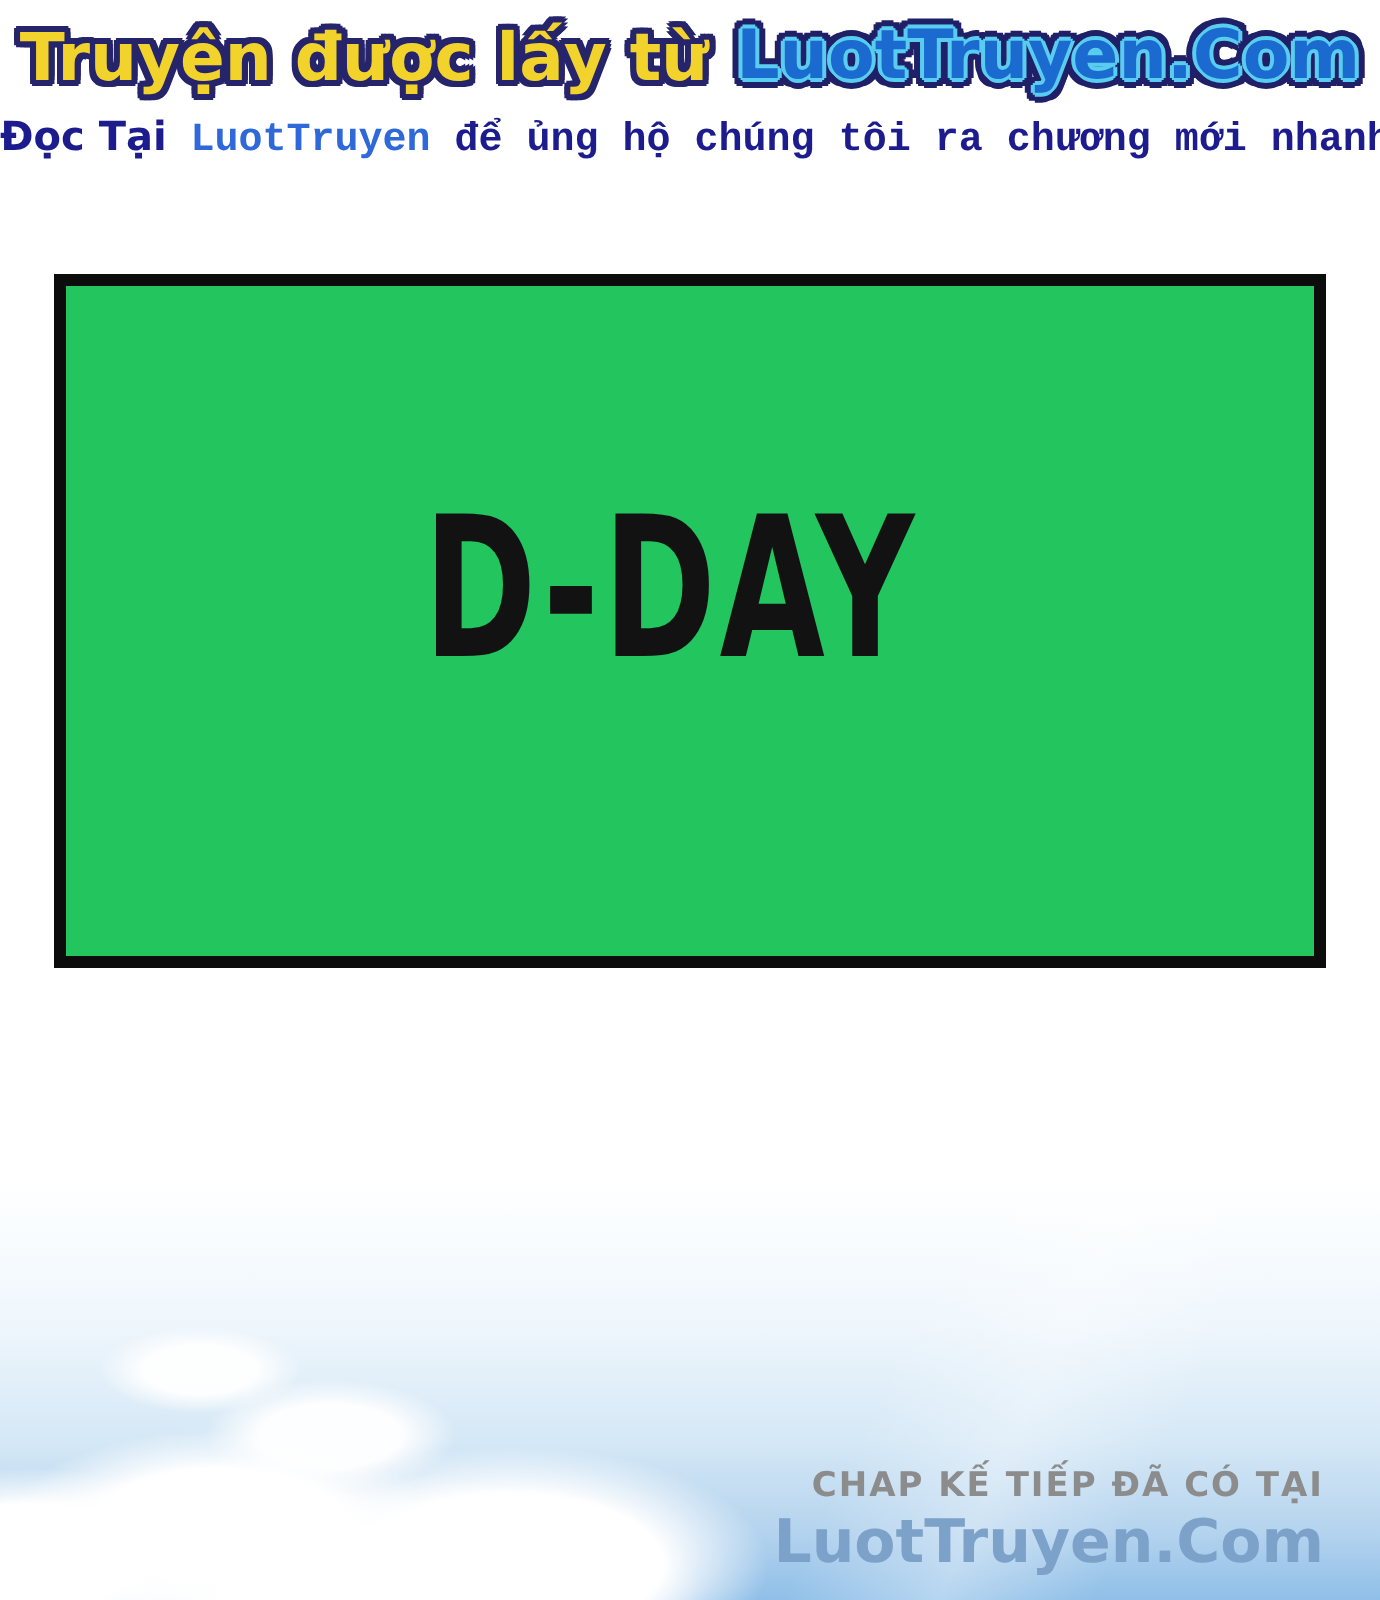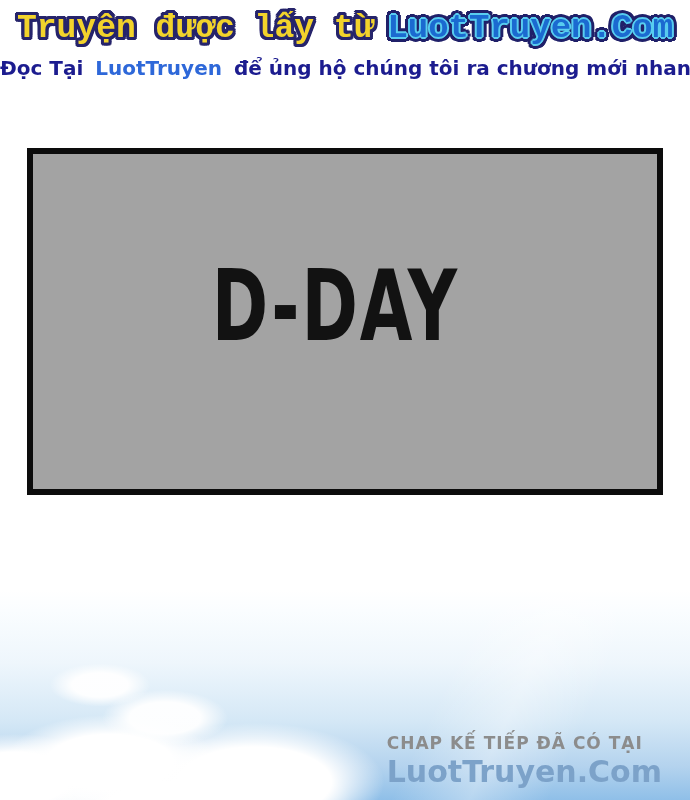--- a/index.html
+++ b/index.html
@@ -21,21 +21,20 @@
     text-align: center;
   }
   .banner-row {
     margin-top: 4px;
     height: 48px;
     display: flex;
     align-items: center;
     justify-content: center;
     gap: 14px;
     white-space: nowrap;
-    font-family: Liberation Mono, monospace;
   }
   .tagline {
     display: inline-block;
     font-size: 33px;
     font-weight: bold;
     letter-spacing: 0px;
     color: #f2d32b;
     text-shadow:
       3px 0 0 #26246b, -3px 0 0 #26246b, 0 3px 0 #26246b, 0 -3px 0 #26246b,
       2px 2px 0 #26246b, -2px 2px 0 #26246b, 2px -2px 0 #26246b, -2px -2px 0 #26246b,
@@ -55,31 +54,31 @@
       3px 4px 0 #202069, -3px 4px 0 #202069, 3px -4px 0 #202069, -3px -4px 0 #202069;
   }
   .subline {
     font-size: 20px;
     font-weight: bold;
     color: #1c1c8f;
     line-height: 26px;
     margin-top: 3px;
     white-space: nowrap;
   }
-  .subline > span:not(:first-child) { margin-left: 5px; }
+  .subline > span:not(:first-child) { margin-left: 5px; font-family: Liberation Mono, monospace; }
   .subline .link { color: #2e68d9; }
 
   
   .panel {
     position: absolute;
     left: 27px;
-    top: 148px;
+    top: 137px;
     width: 636px;
     height: 347px;
-    background: #a3a3a3;
+    background: #22c55e;
     border: 6px solid #0c0c0c;
     display: flex;
     align-items: center;
     justify-content: center;
   }
   .dday {
     display: inline-block;
     font-family: "DejaVu Sans", sans-serif;
     font-weight: 900;
     font-size: 74px;
@@ -106,21 +105,21 @@
       radial-gradient(ellipse 270px 95px at 150px 215px, rgba(255,255,255,0.85) 0 40%, rgba(255,255,255,0) 75%),
       
       linear-gradient(115deg, rgba(255,255,255,0) 62%, rgba(255,255,255,0.35) 72%, rgba(255,255,255,0) 82%),
       
       linear-gradient(180deg, rgba(255,255,255,0) 0%, #fafdff 10%, #eef6fc 35%, #d5e8f6 62%, #b4d3ee 84%, #8fbfe8 100%);
   }
   .footer-note {
     position: absolute;
     right: 28px;
     bottom: 12px;
-    text-align: left;
+    text-align: right;
   }
   .footer-line1 {
     font-size: 17px;
     font-weight: bold;
     letter-spacing: 1px;
     color: #8c8c8c;
     margin-bottom: 3px;
   }
   .footer-line2 {
     font-size: 30px;

